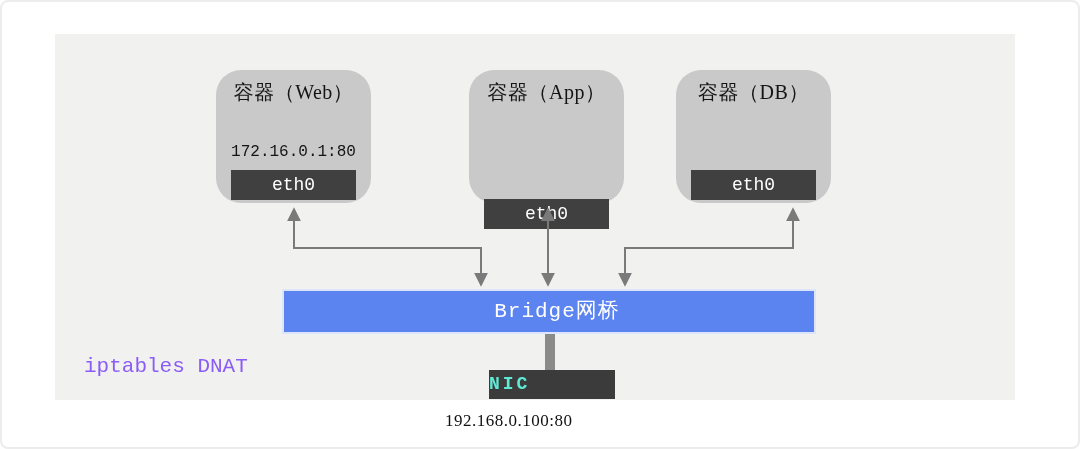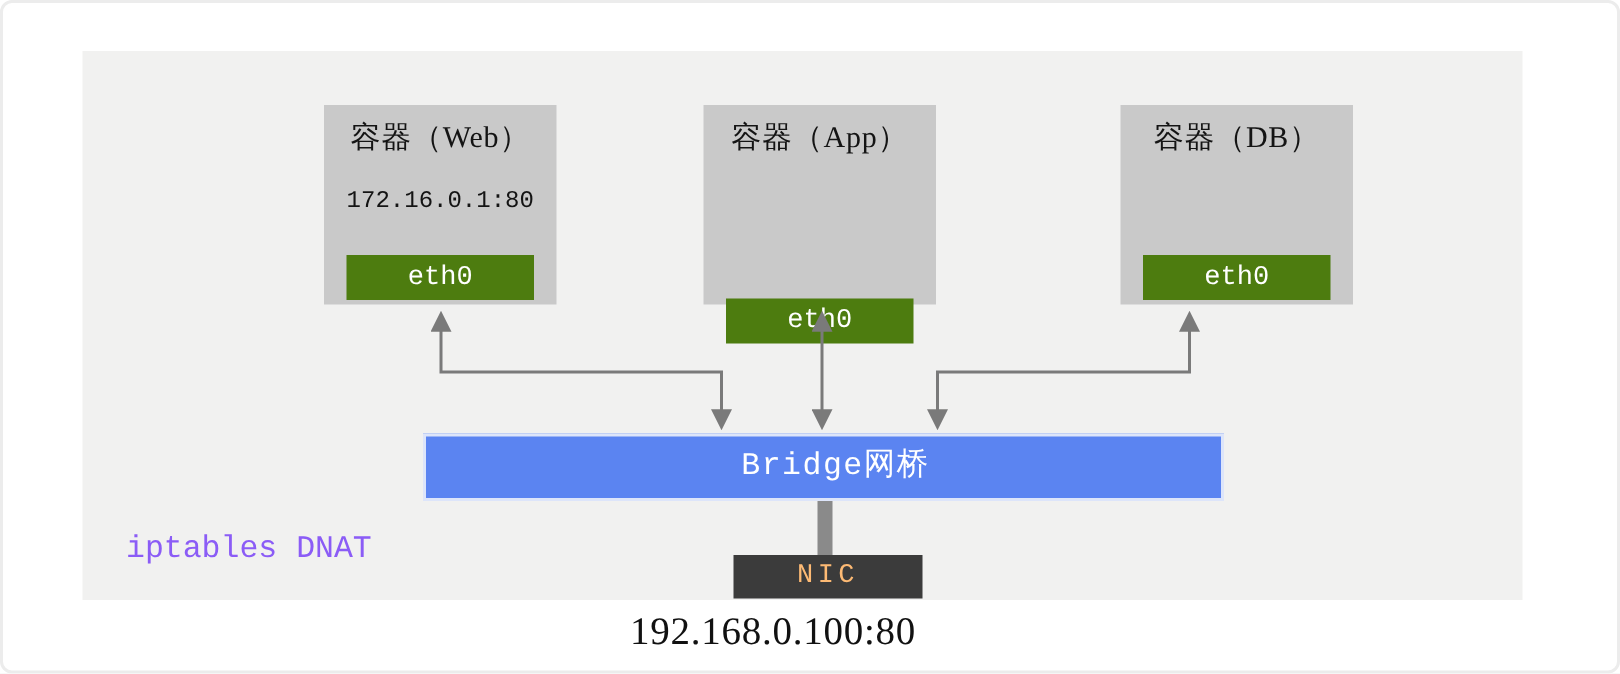--- a/index.html
+++ b/index.html
@@ -23,45 +23,46 @@
     background: #f1f1f0;
   }
   .container-box {
     position: absolute;
     top: 68px;
     width: 155px; height: 133px;
     background: #c9c9c9;
     display: flex;
     flex-direction: column;
     align-items: center;
+    border-radius: 25px;
   }
   .container-box.web { left: 214px; }
   .container-box.app { left: 467px; gap: 47px; }
-  .container-box.db  { left: 745px; justify-content: space-between; }
+  .container-box.db  { left: 674px; justify-content: space-between; }
   .c-title {
     margin-top: 9px;
     font-size: 20px;
     line-height: 26px;
     color: #141414;
     letter-spacing: 0.5px;
     white-space: nowrap;
   }
   .spacer { flex: 1 1 auto; }
   .c-ip {
     font-family: "Liberation Mono", "DejaVu Sans Mono", monospace;
     font-size: 16px;
     line-height: 22px;
     color: #141414;
-    margin-bottom: 25px;
+    margin-bottom: 7px;
     white-space: nowrap;
   }
   .eth-box {
     width: 125px; height: 30px;
     margin-bottom: 3px;
-    background: #4d7c0f;
+    background: #404040;
     color: #ffffff;
     font-family: "Liberation Mono", "DejaVu Sans Mono", monospace;
     font-size: 18px;
     line-height: 30px;
     text-align: center;
   }
   .arrows-layer {
     position: absolute;
     left: 0; top: 0;
     width: 1080px; height: 449px;
@@ -85,40 +86,41 @@
     position: absolute;
     left: 543px; top: 332px;
     width: 10px; height: 36px;
     background: #8a8a8a;
   }
   .nic-box {
     position: absolute;
     left: 487px; top: 368px;
     width: 126px; height: 29px;
     background: #3b3b3b;
-    color: #fdba74;
+    color: #5eead4;
     font-family: "Liberation Mono", "DejaVu Sans Mono", monospace;
     font-size: 18px;
     line-height: 29px;
-    text-align: center;
+    text-align: left;
     letter-spacing: 3px;
+    font-weight: bold;
   }
   .dnat-label {
     position: absolute;
     left: 82px; top: 351px;
     font-family: "Liberation Mono", "DejaVu Sans Mono", monospace;
     font-size: 21px;
     line-height: 28px;
     color: #8b5cf6;
     white-space: nowrap;
   }
   .host-address {
     position: absolute;
-    left: 418px; top: 403px;
-    font-size: 26px;
+    left: 443px; top: 403px;
+    font-size: 17px;
     line-height: 32px;
     color: #111111;
     letter-spacing: 0.5px;
     white-space: nowrap;
   }
 </style>
 </head>
 <body>
 
 <div class="screen">

